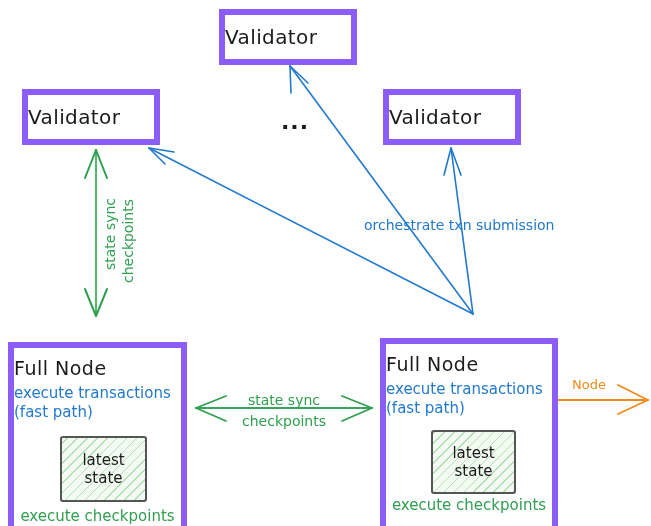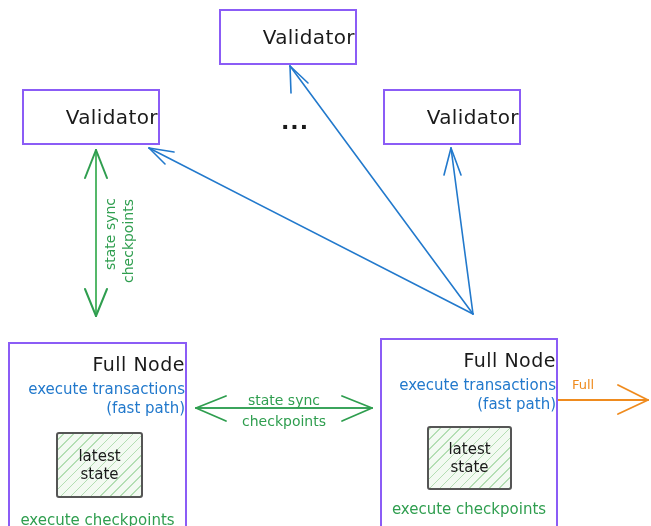--- a/index.html
+++ b/index.html
@@ -25,24 +25,24 @@
     width: 651px;
     height: 526px;
     pointer-events: none;
   }
 
   
   .node-box {
     position: absolute;
     box-sizing: border-box;
     background: #ffffff;
-    border: 2px solid #8b5cf6;
+    border: 6px solid #8b5cf6;
     display: flex;
     flex-direction: column;
-    align-items: flex-end;
+    align-items: flex-start;
   }
   .validator-box {
     justify-content: center;
   }
   .validator-label {
     font-family: "DejaVu Sans", sans-serif;
     font-size: 20px;
     color: #1a1a1a;
     letter-spacing: 0.4px;
     white-space: nowrap;
@@ -222,23 +222,24 @@
     <span class="fullnode-blue">(fast path)</span>
 
     <div class="latest-state" style="left:45px; top:86px; width:85px; height:64px;">
       <span>latest</span>
       <span>state</span>
     </div>
 
     <span class="fullnode-green">execute checkpoints</span>
   </div>
 
+  <div class="lbl lbl-blue" style="left:364px; top:217px;">orchestrate txn submission</div>
 
   <div class="lbl lbl-vert" style="left:102px; top:270px;">state sync</div>
 
   <div class="lbl lbl-vert" style="left:120px; top:283px;">checkpoints</div>
 
   <div class="lbl lbl-green" style="left:228px; top:391px; width:112px;">state sync</div>
   <div class="lbl lbl-green" style="left:228px; top:412px; width:112px;">checkpoints</div>
 
-  <div class="lbl lbl-orange" style="left:572px; top:377px;">Full</div>
+  <div class="lbl lbl-orange" style="left:572px; top:377px;">Node</div>
 
 </div>
 
 </body></html>

